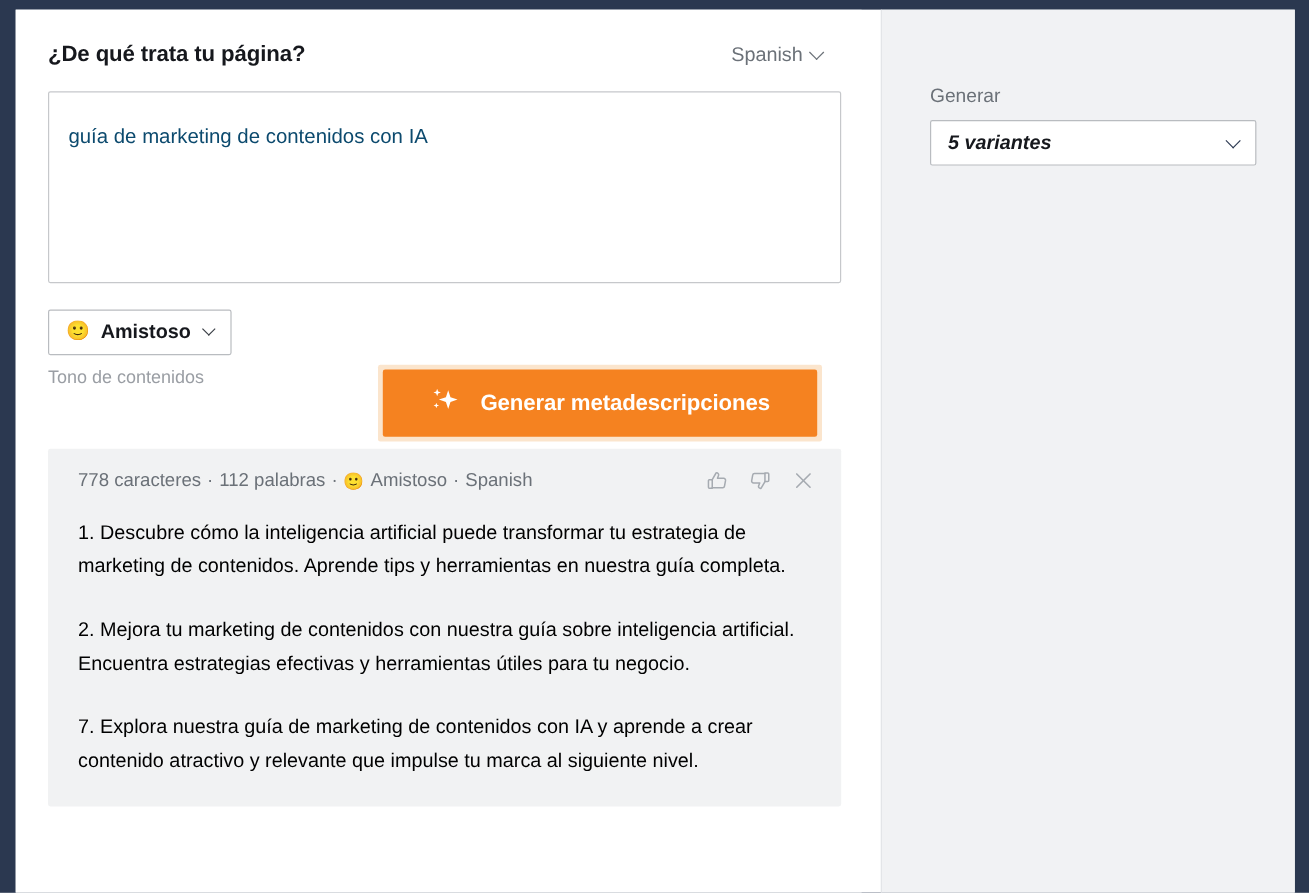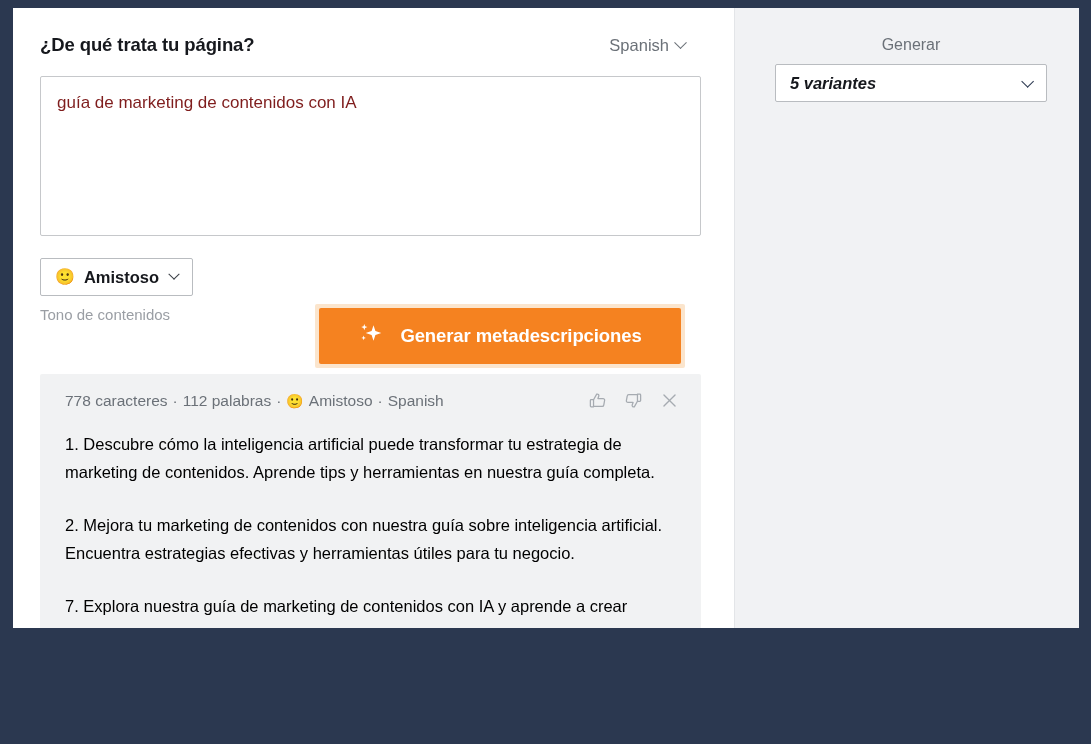--- a/index.html
+++ b/index.html
@@ -16,21 +16,21 @@
     color: #1e1e1e;
     position: relative;
   }
 
   
   #app-frame {
     position: absolute;
     left: 13px;
     top: 8px;
     width: 1066px;
-    height: 620px;
+    height: 736px;
     display: flex;
     background: #ffffff;
     overflow: hidden;
     gap: 16px;
   }
 
   
   #main-column {
     width: 720px;
     height: 100%;
@@ -74,25 +74,25 @@
     transform: rotate(45deg) translate(-2px, -2px);
   }
 
   
   .prompt-box {
     width: 661px;
     height: 160px;
     border: 1px solid #c6c8cb;
     border-radius: 2px;
     background: #fff;
-    padding: 14px 16px;
+    padding: 25px 16px;
     font-family: "Liberation Sans", sans-serif;
     font-size: 17px;
     line-height: 1.4;
-    color: #7f1d1d;
+    color: #0c4a6e;
     resize: none;
     outline: none;
     display: block;
   }
 
   
   .controls-row {
     display: flex;
     align-items: flex-start;
     margin-top: 22px;
@@ -197,22 +197,21 @@
     padding-left: 11px;
   }
   .result-body p { margin-bottom: 24px; }
   .result-body p:last-child { margin-bottom: 0; }
 
   
   #sidebar {
     flex: 1;
     background: #f1f2f4;
     border-left: 1px solid #e3e5e8;
-    padding: 28px 32px 0 40px;
-    text-align: center;
+    padding: 64px 32px 0 40px;
   }
   .side-label {
     font-size: 16px;
     color: #6b7178;
     margin-bottom: 10px;
   }
   .side-select {
     position: relative;
     width: 272px;
     height: 38px;

